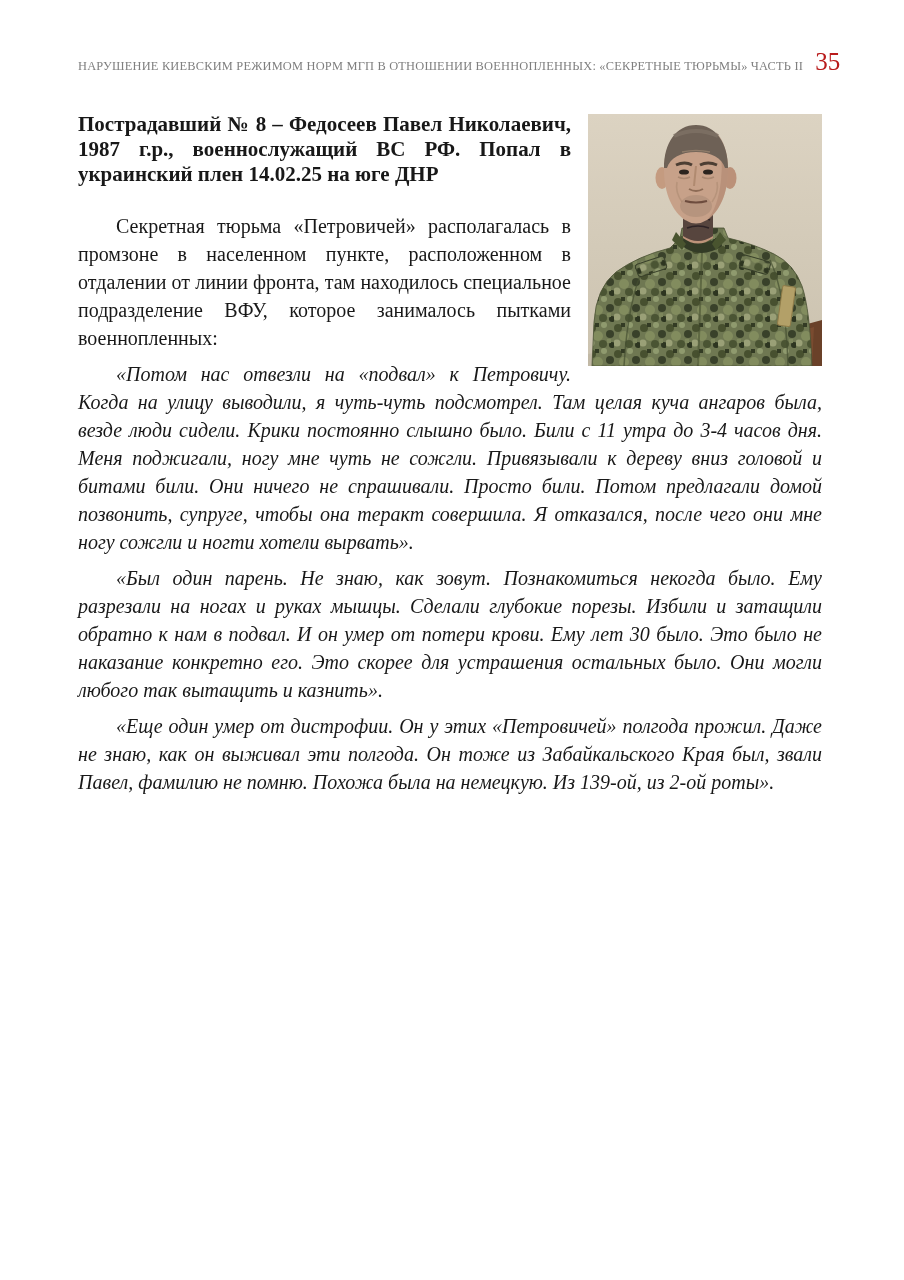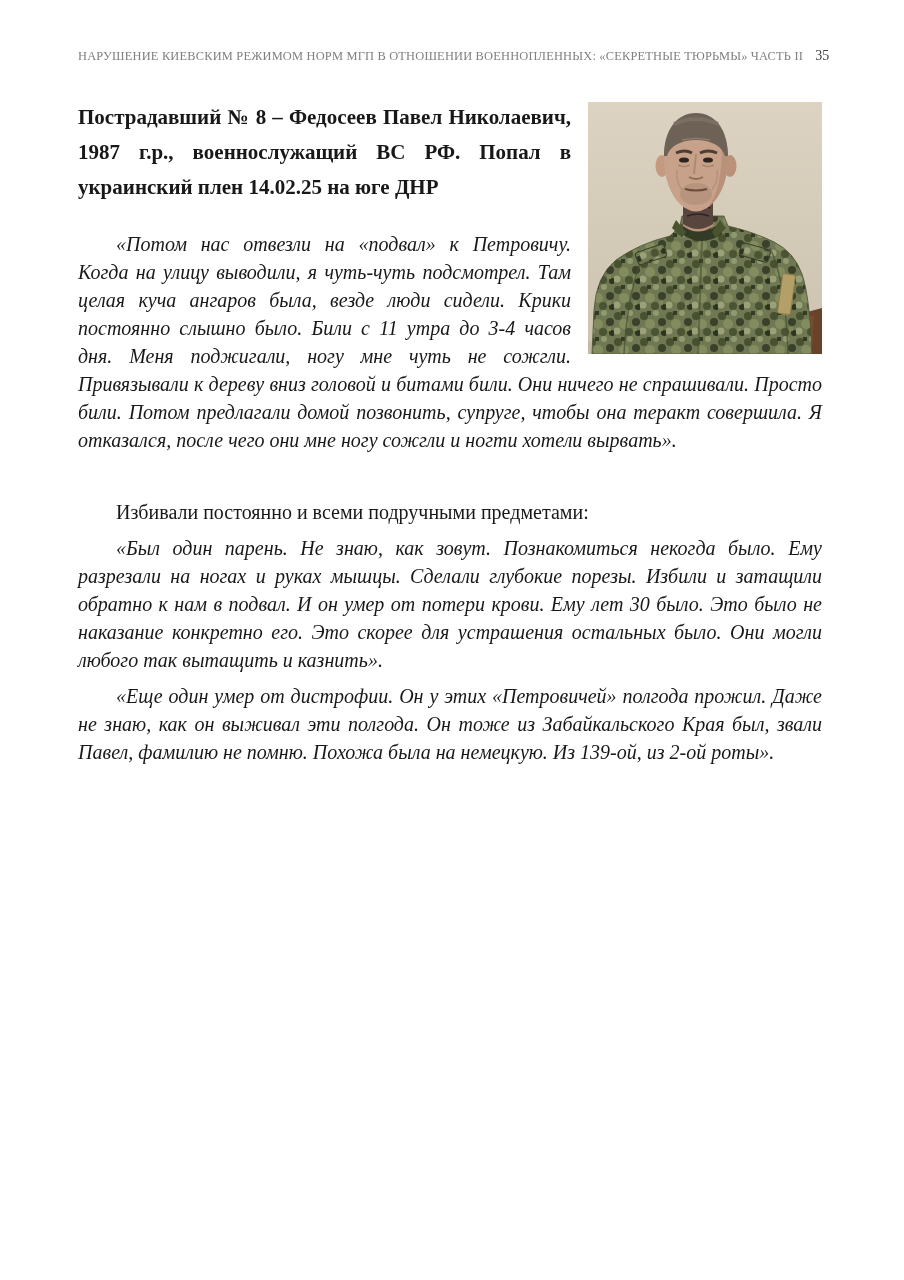--- a/index.html
+++ b/index.html
@@ -13,29 +13,29 @@
   .page { width:904px; height:1280px; padding:48px 82px 16px 78px; }
 
   .page-header {
     display:flex; justify-content:space-between; align-items:baseline;
     margin-bottom:36px;
   }
   .running-title {
     font-size:12.4px; line-height:15px; color:#7f7f7f;
     letter-spacing:0.2px; white-space:nowrap;
   }
-  .page-number { font-size:14px; color:#404040; margin-left:12px;text-align:center; }
+  .page-number { font-size:25px; color:#b91c1c; margin-left:12px;text-align:center; }
 
   main { font-size:20px; line-height:28px; text-align:justify; }
 
   figure.photo { float:right; width:234px; height:252px; margin:2px 0 16px 17px; }
   figure.photo svg { display:block; width:234px; height:252px; }
 
   h1.victim-heading {
-    font-size:21px; line-height:35px; font-weight:700;
+    font-size:21px; line-height:25px; font-weight:700;
     text-align:justify; margin:0 0 25px 0;
   }
 
   p { text-indent:38px; }
   p.quote { font-style:italic; margin-top:8px; }
   p.body  { margin-top:44px; }
   p.first { margin-top:0; }
 </style>
 </head>
 <body>
@@ -116,24 +116,24 @@
         <path d="M89,68 Q87,78 94,88" stroke="#ab8a71" stroke-width="1.6" fill="none" opacity="0.6"></path>
         <path d="M129,68 Q131,78 124,88" stroke="#ab8a71" stroke-width="1.6" fill="none" opacity="0.6"></path>
         <ellipse cx="108" cy="92" rx="16" ry="11" fill="#8d7361" opacity="0.28"></ellipse>
         <path d="M97,87 Q108,90 119,87" stroke="#6d4c3e" stroke-width="2.2" fill="none"></path>
         <path d="M94,38 Q108,35 122,38" stroke="#b1977d" stroke-width="1.4" fill="none" opacity="0.5"></path>
       </svg>
     </figure>
 
     <h1 class="victim-heading">Пострадавший №&nbsp;8 – Федосеев Павел Николаевич, 1987 г.р., военнослужащий ВС РФ. Попал в украинский плен 14.02.25 на юге ДНР</h1>
 
+    <p class="body first">Секретная тюрьма «Петровичей» располагалась в промзоне в населенном пункте, расположенном в отдалении от линии фронта, там находилось специальное подразделение ВФУ, которое занималось пытками военнопленных:</p>
 
     <p class="quote">«Потом нас отвезли на «подвал» к Петровичу. Когда на улицу выводили, я чуть-чуть подсмотрел. Там целая куча ангаров была, везде люди сидели. Крики постоянно слышно было. Били с 11 утра до 3-4 часов дня. Меня поджигали, ногу мне чуть не сожгли. Привязывали к дереву вниз головой и битами били. Они ничего не спрашивали. Просто били. Потом предлагали домой позвонить, супруге, чтобы она теракт совершила. Я отказался, после чего они мне ногу сожгли и ногти хотели вырвать».</p>
 
-    <p class="body">Избивали постоянно и всеми подручными предметами:</p>
 
 
 
     <p class="quote">«Был один парень. Не знаю, как зовут. Познакомиться некогда было. Ему разрезали на ногах и руках мышцы. Сделали глубокие порезы. Избили и затащили обратно к нам в подвал. И он умер от потери крови. Ему лет 30 было. Это было не наказание конкретно его. Это скорее для устрашения остальных было. Они могли любого так вытащить и казнить».</p>
 
 
     <p class="quote">«Еще один умер от дистрофии. Он у этих «Петровичей» полгода прожил. Даже не знаю, как он выживал эти полгода. Он тоже из Забайкальского Края был, звали Павел, фамилию не помню. Похожа была на немецкую. Из 139-ой, из 2-ой роты».</p>
 
   </main>
 </div>

